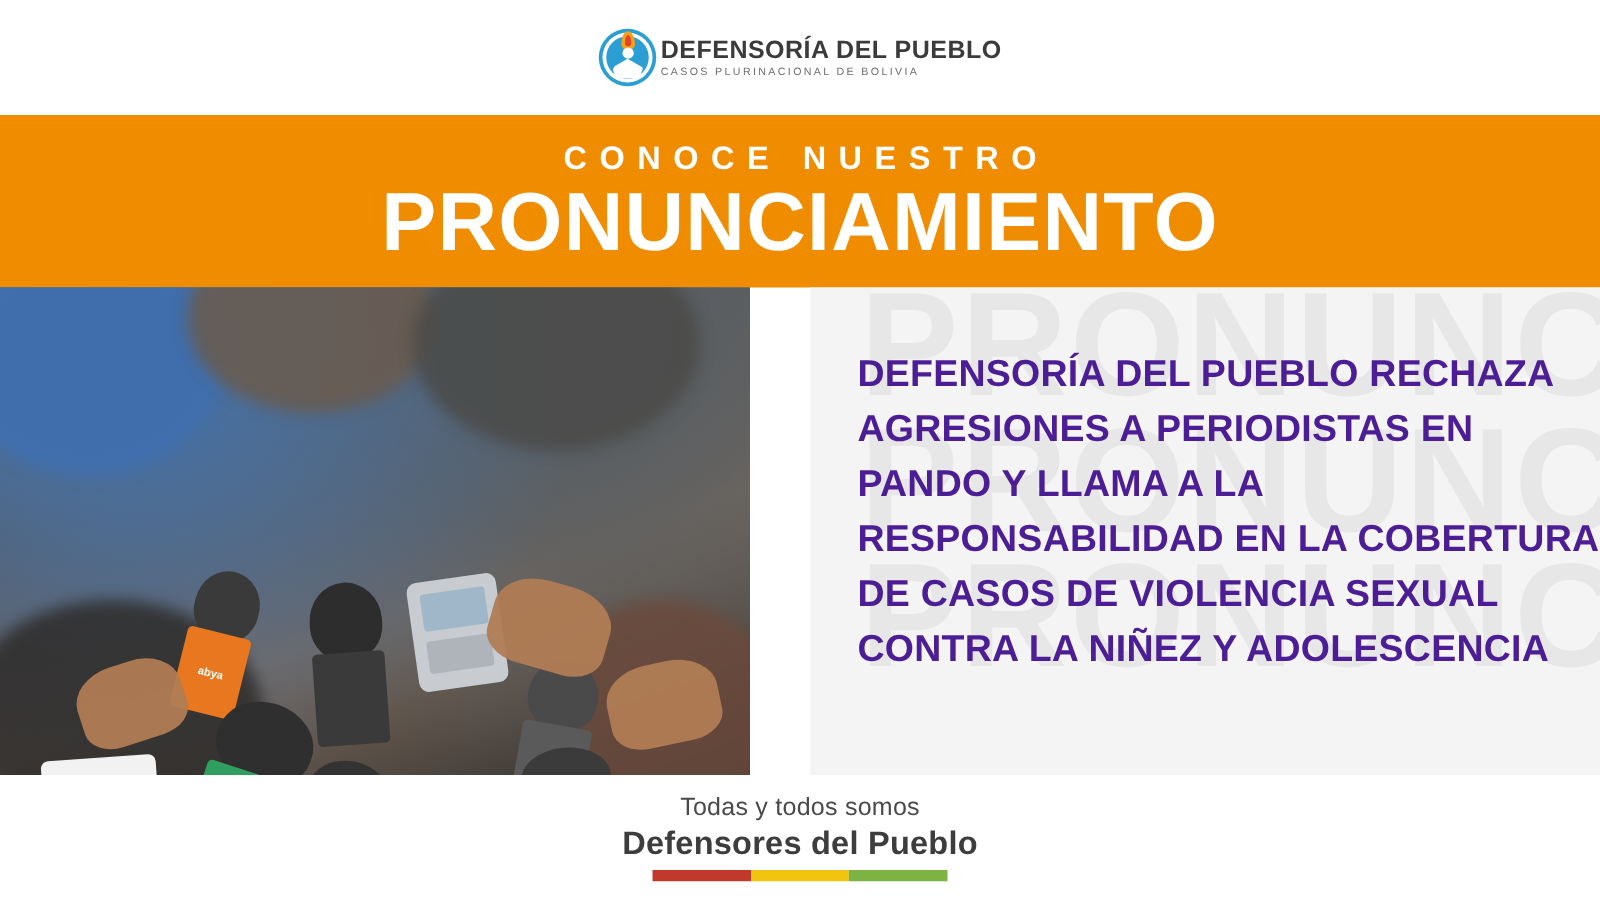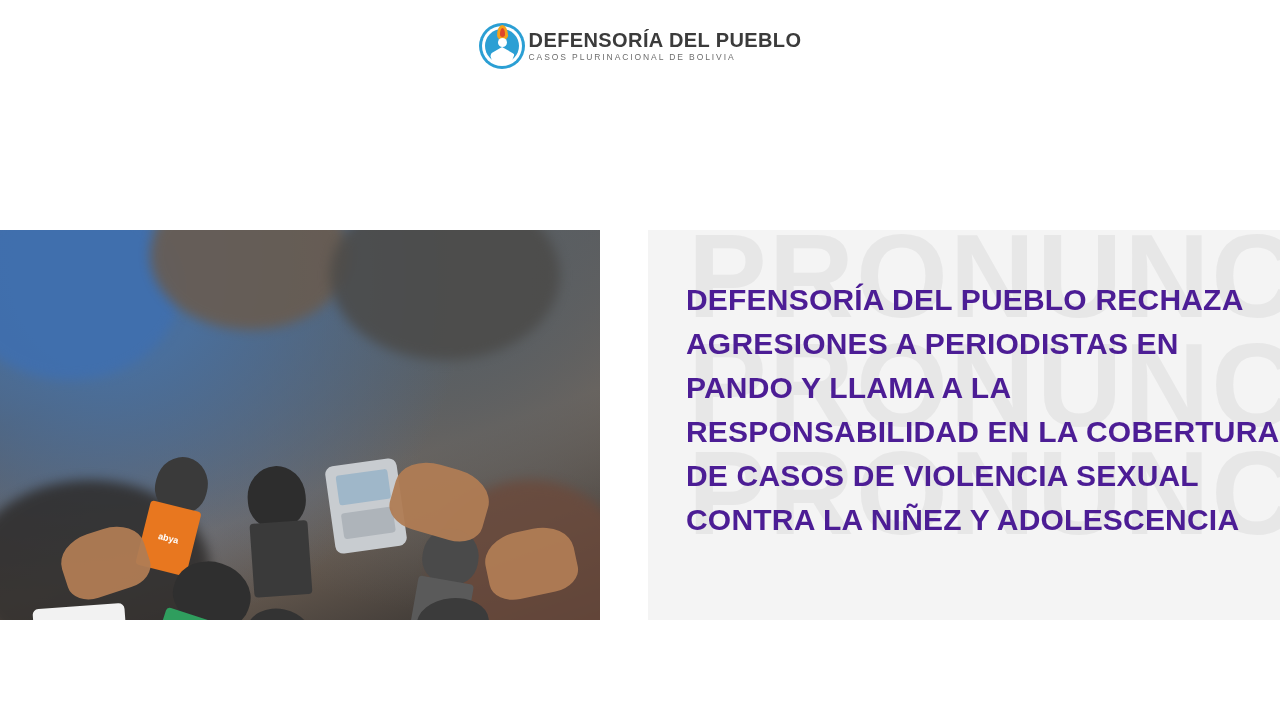--- a/index.html
+++ b/index.html
@@ -272,20 +272,24 @@
         <div class="figure-head"></div>
         <div class="figure-body"></div>
       </div>
       <div class="logo-text">
         <div class="logo-title">DEFENSORÍA DEL PUEBLO</div>
         <div class="logo-sub">CASOS PLURINACIONAL DE BOLIVIA</div>
       </div>
     </div>
   </div>
 
+  <div class="banner">
+    <div class="banner-kicker">CONOCE NUESTRO</div>
+    <div class="banner-title">PRONUNCIAMIENTO</div>
+  </div>
 
   <div class="main">
 
     <div class="photo">
       <div class="sky"></div>
 
       <div class="blur-blob" style="left:-40px; top:-30px; width:220px; height:180px; background:#3f6fb0;"></div>
       <div class="blur-blob" style="left:150px; top:-50px; width:200px; height:150px; background:#6a5b4d;"></div>
       <div class="blur-blob" style="left:330px; top:-40px; width:230px; height:170px; background:#4b4a48;"></div>
       <div class="blur-blob" style="left:430px; top:250px; width:200px; height:190px; background:#6b4a3c;"></div>
@@ -344,14 +348,23 @@
     <div class="copy">
       <div class="watermark">
         <span>PRONUNC</span>
         <span>PRONUNC</span>
         <span>PRONUNCI</span>
       </div>
       <div class="copy-text">DEFENSORÍA DEL PUEBLO RECHAZA AGRESIONES A PERIODISTAS EN PANDO Y LLAMA A LA RESPONSABILIDAD EN LA COBERTURA DE CASOS DE VIOLENCIA SEXUAL CONTRA LA NIÑEZ Y ADOLESCENCIA</div>
     </div>
   </div>
 
+  <div class="footer">
+    <div class="footer-line1">Todas y todos somos</div>
+    <div class="footer-line2">Defensores del Pueblo</div>
+    <div class="footer-bars">
+      <div style="background:#c0392b;"></div>
+      <div style="background:#f1c40f;"></div>
+      <div style="background:#7cb342;"></div>
+    </div>
+  </div>
 
 </div>
 
 </body></html>

